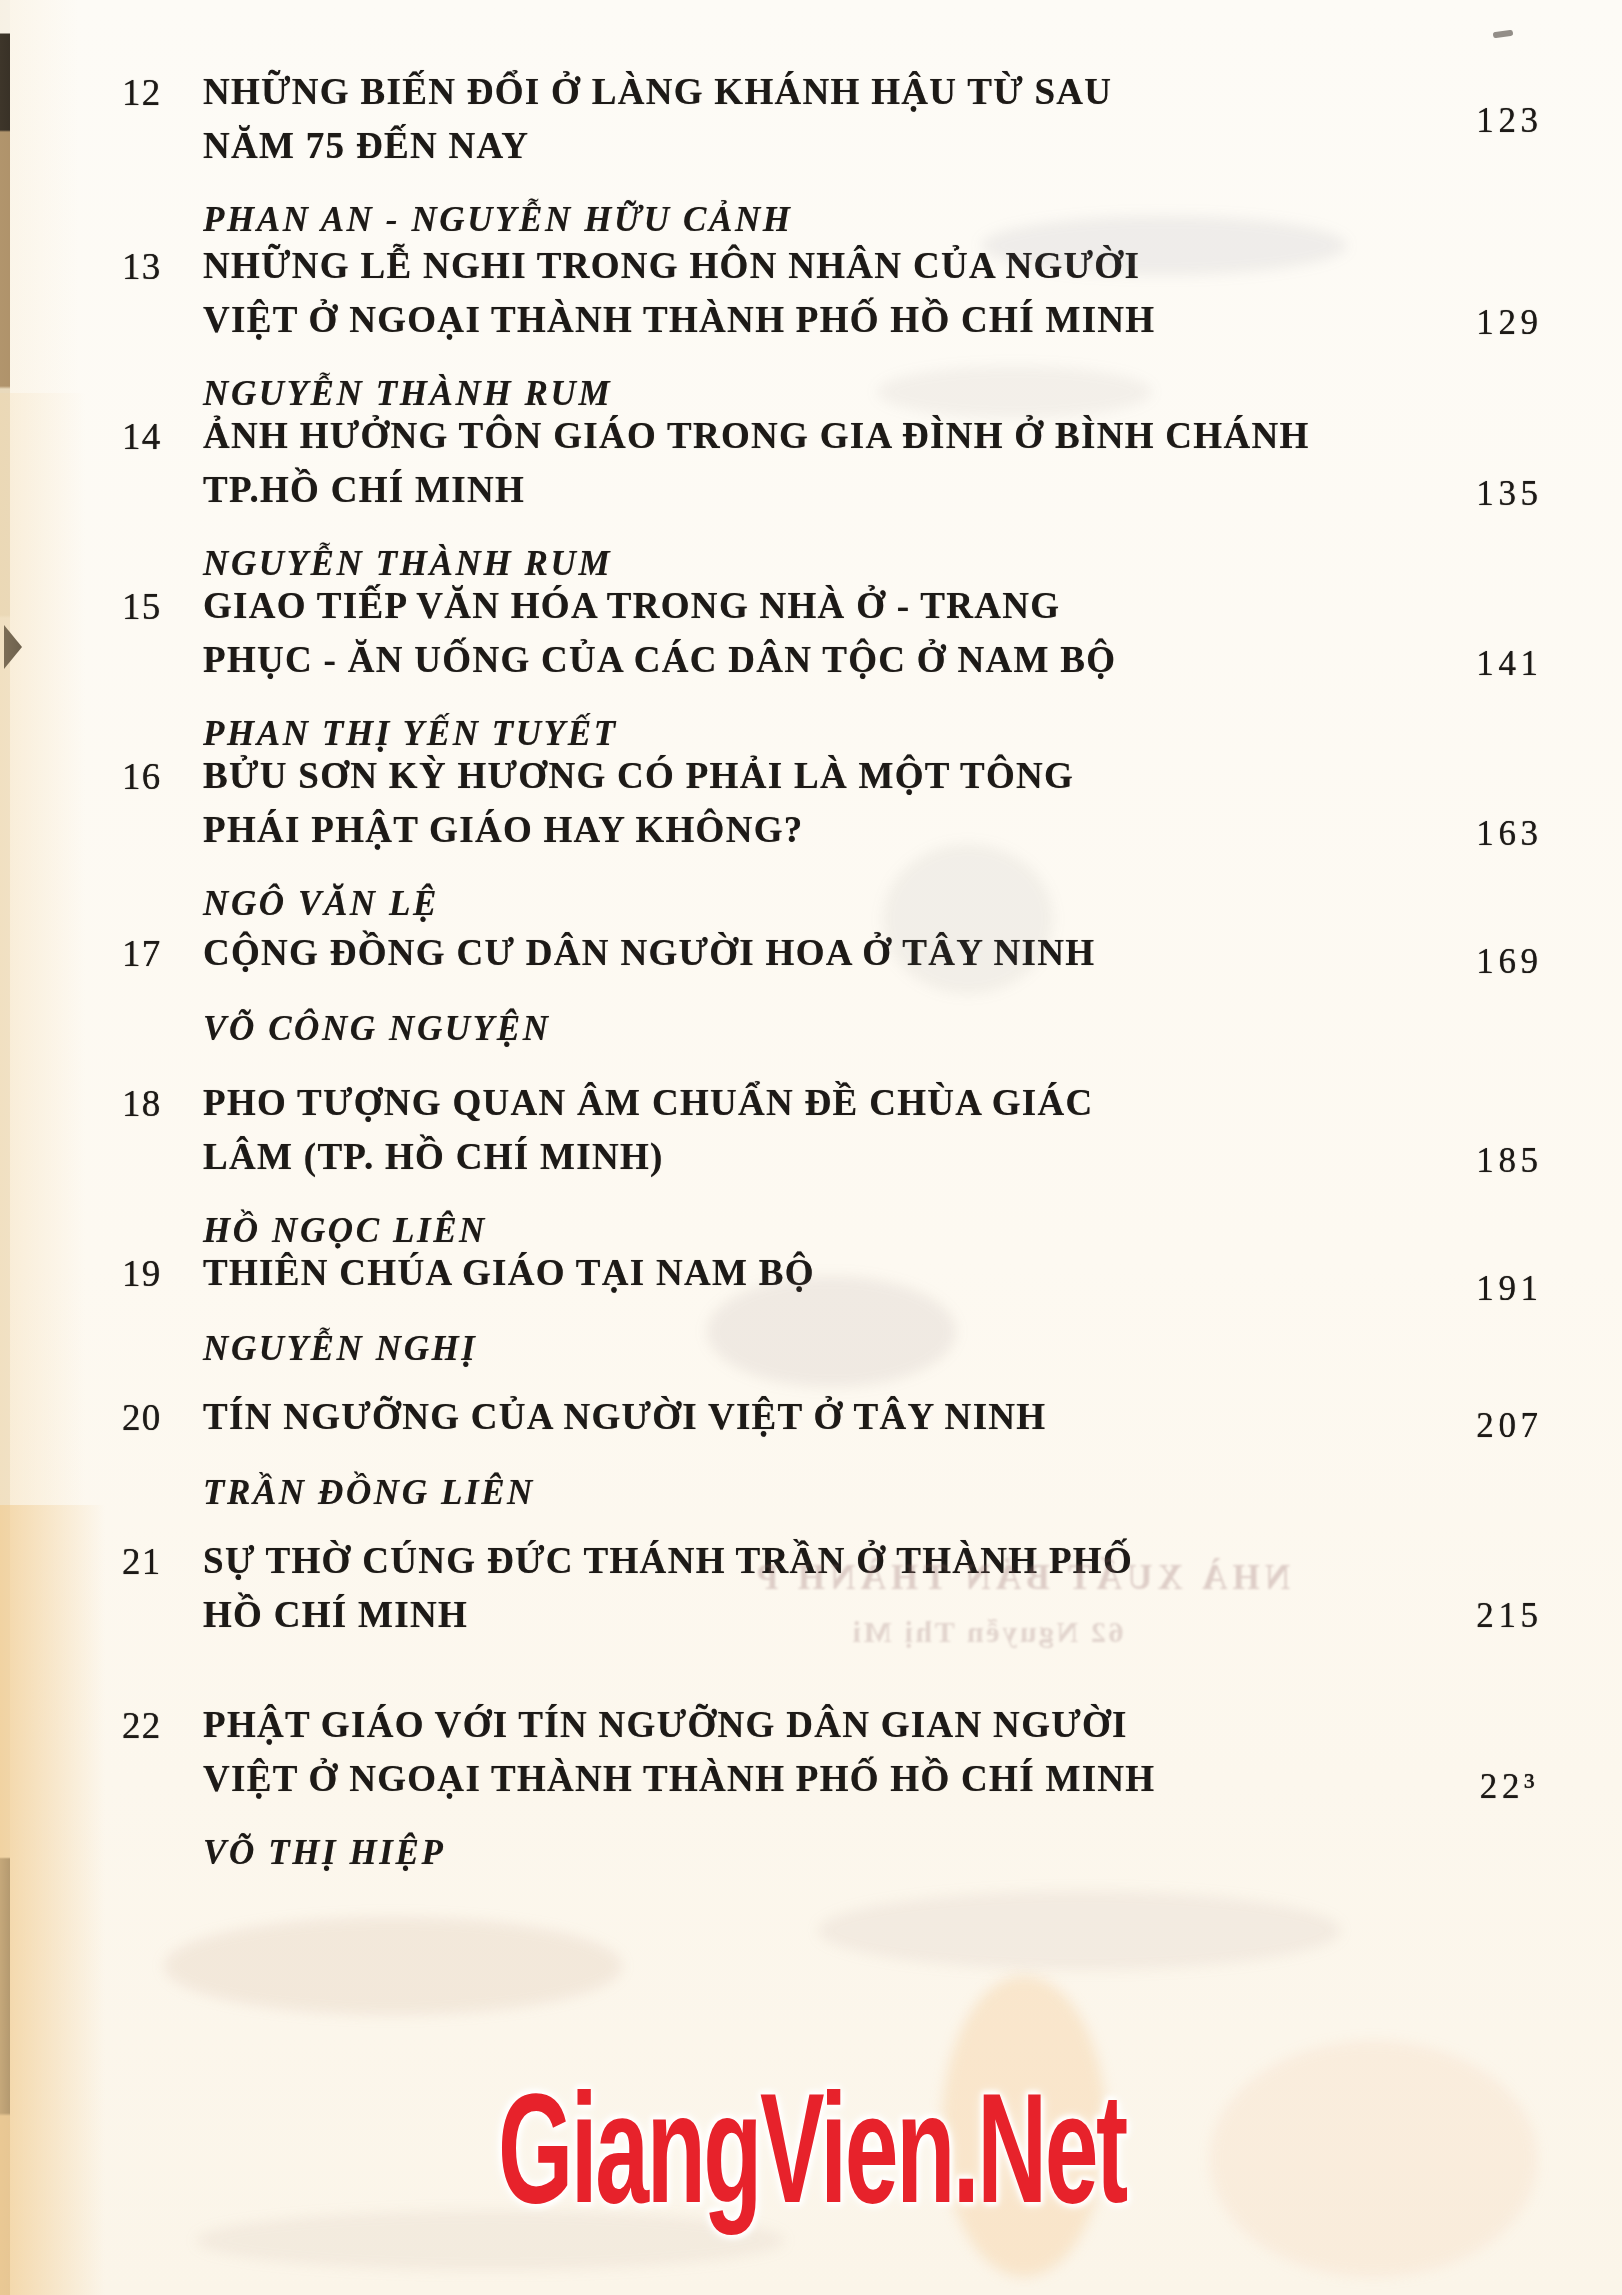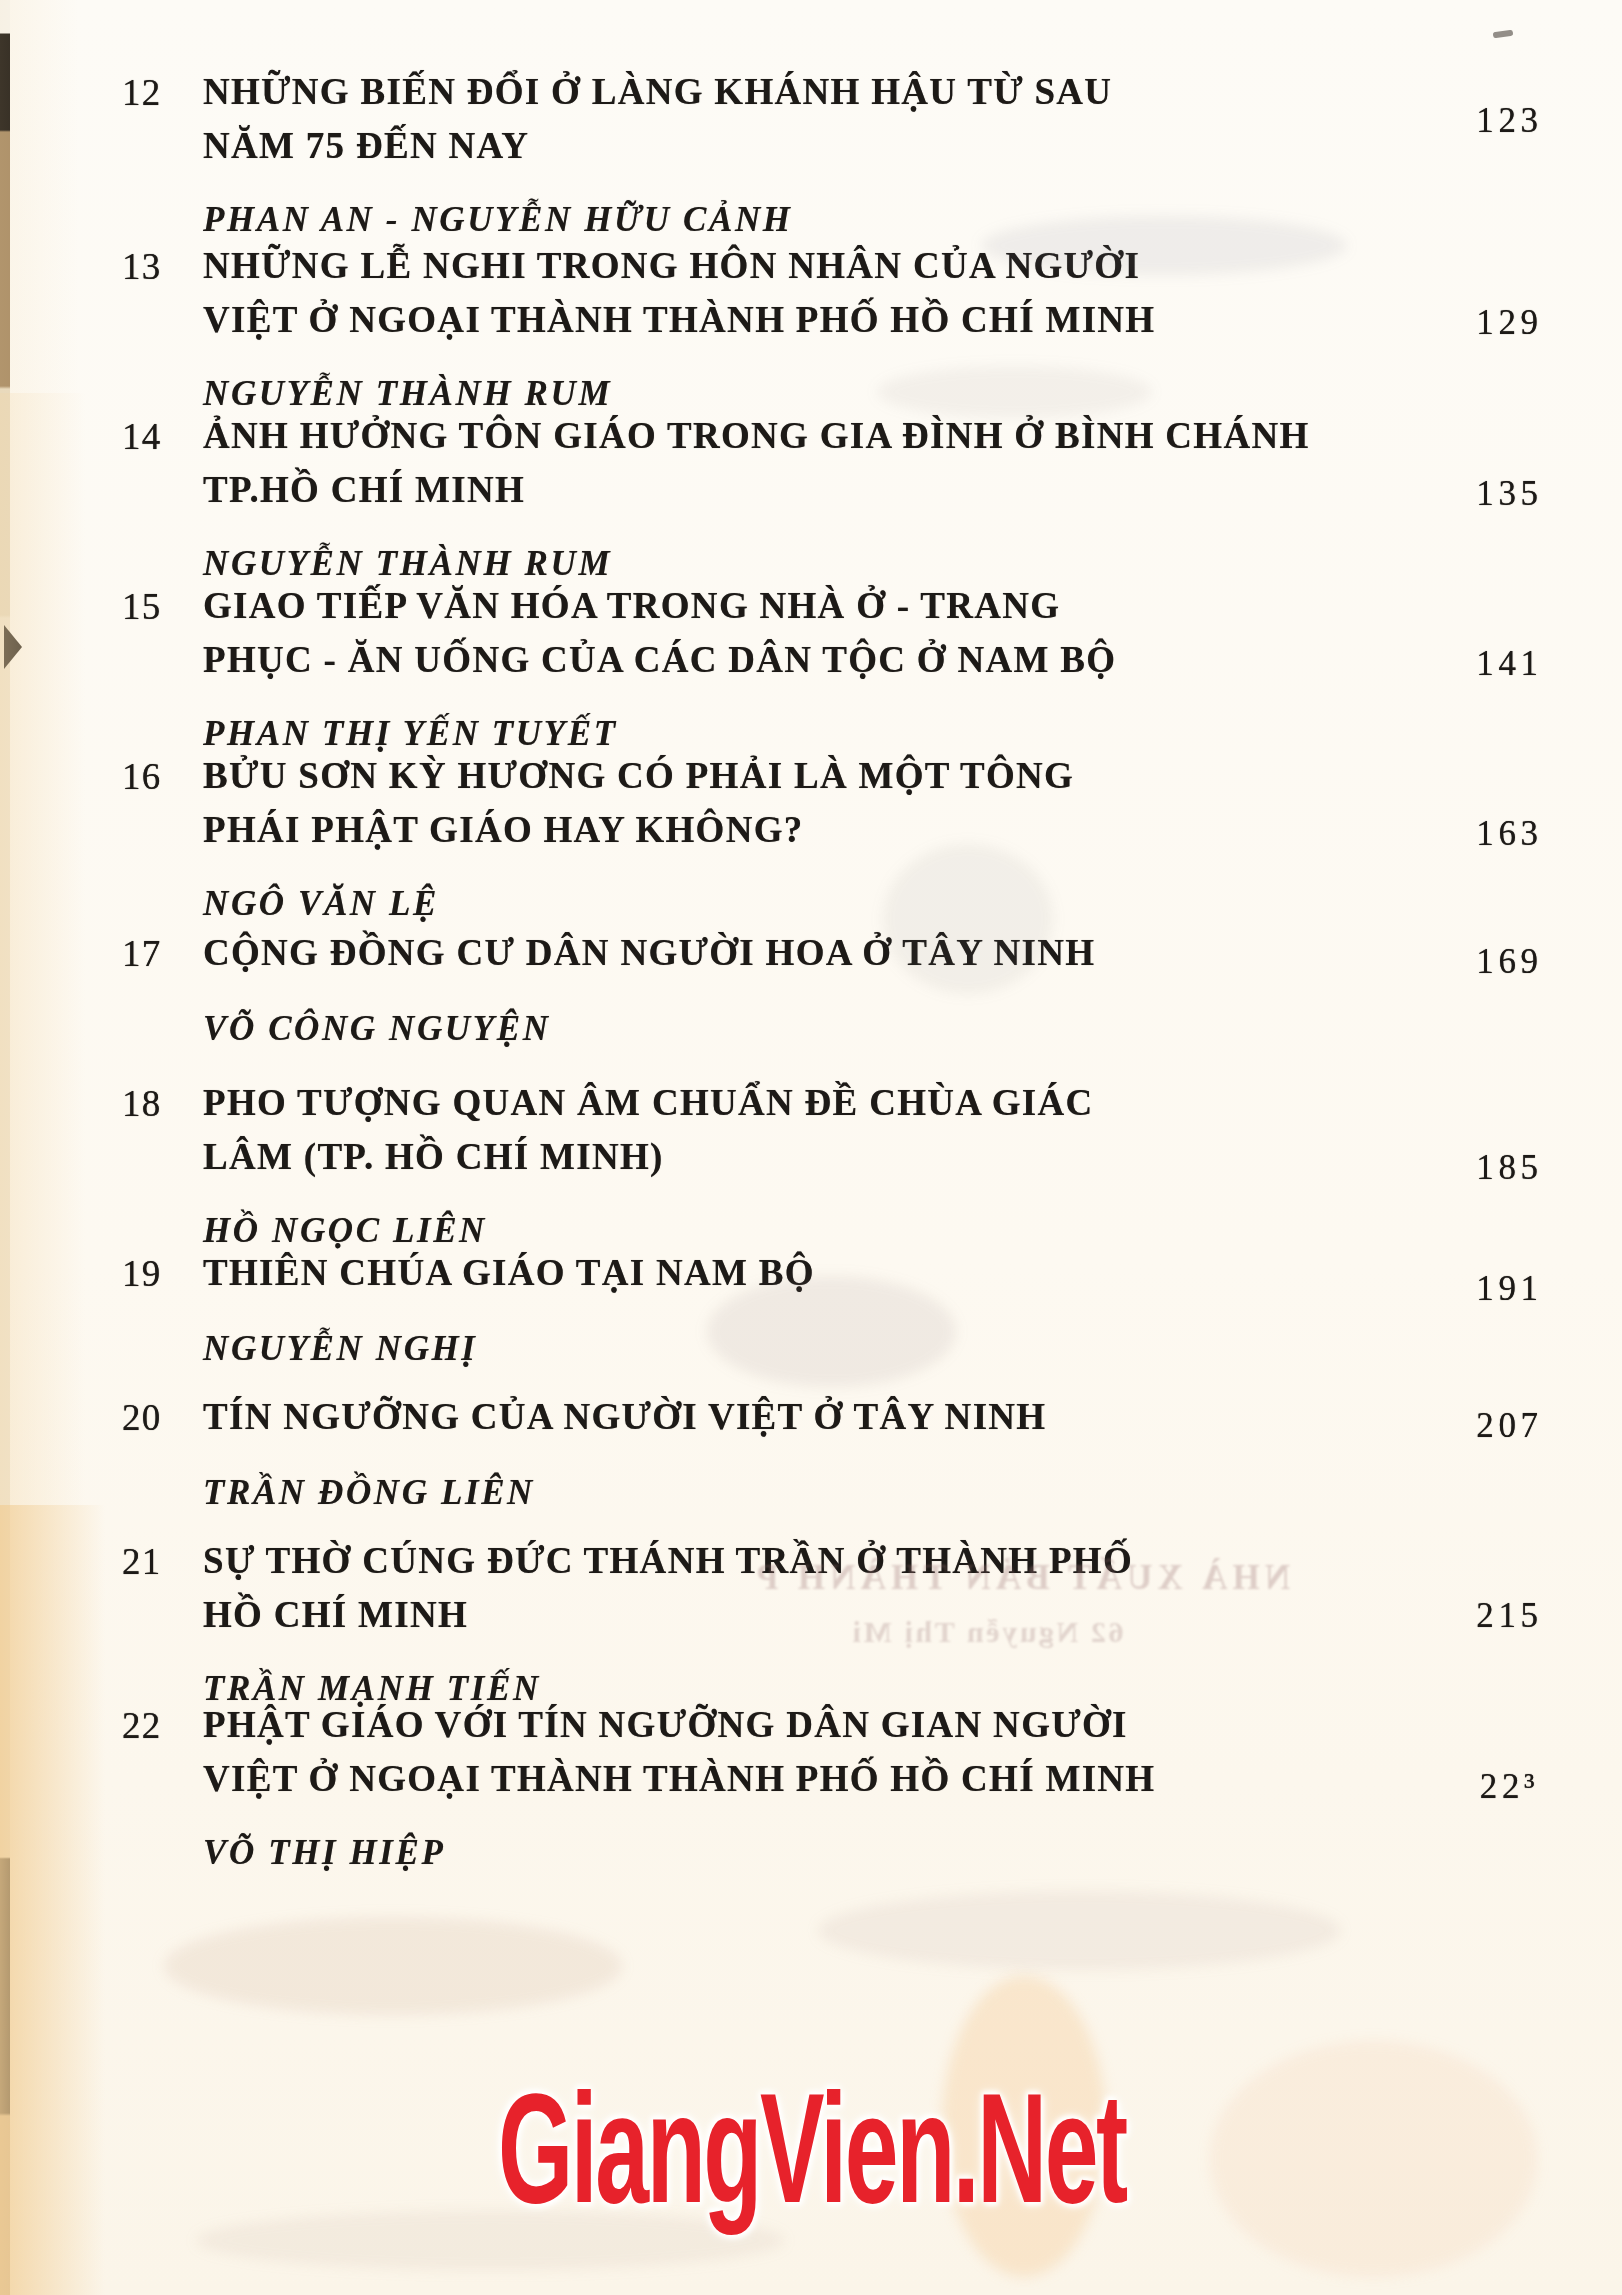--- a/index.html
+++ b/index.html
@@ -56,21 +56,21 @@
     letter-spacing:2.6px;text-shadow:0 0 0.7px rgba(25,22,18,.5);margin-top:20px;
   }
   .pg{
     position:absolute;left:1449px;width:121px;text-align:center;
     font-size:35px;line-height:39px;letter-spacing:4.6px;
     text-shadow:0 0 0.8px rgba(25,22,18,.85);
   }
   .e0{top:65px}.e1{top:239px}.e2{top:409px}.e3{top:579px}.e4{top:749px}
   .e5{top:926px}.e6{top:1076px}.e7{top:1246px}.e8{top:1390px}.e9{top:1534px}.e10{top:1698px}
   .e0 .pg{top:36px}.e1 .pg{top:64px}.e2 .pg{top:65px}.e3 .pg{top:65px}.e4 .pg{top:65px}
-  .e5 .pg{top:16.4px}.e6 .pg{top:72px}.e7 .pg{top:23px}.e8 .pg{top:16.4px}.e9 .pg{top:62px}.e10 .pg{top:69px}
+  .e5 .pg{top:16.4px}.e6 .pg{top:65px}.e7 .pg{top:23px}.e8 .pg{top:16.4px}.e9 .pg{top:62px}.e10 .pg{top:69px}
   .e5 .a,.e7 .a,.e8 .a{margin-top:21.6px}
   
   .ghost{
     position:absolute;white-space:nowrap;
     transform:scaleX(-1);
     font-family:"Liberation Serif", serif;
     filter:blur(1px);
   }
   .ghost.nxb{left:752px;top:1558px;font-size:35px;font-weight:700;letter-spacing:5.2px;color:rgba(158,118,118,.32);}
   .ghost.addr{left:850px;top:1615px;font-size:30px;font-weight:700;letter-spacing:2.6px;color:rgba(158,122,122,.28);}
@@ -194,21 +194,20 @@
         <div class="a">TRẦN ĐỒNG LIÊN</div>
       </div>
       <span class="pg">207</span>
     </div>
 
     <div class="entry e9">
       <span class="num">21</span>
       <div class="body">
         <div class="t">SỰ THỜ CÚNG ĐỨC THÁNH TRẦN Ở THÀNH PHỐ</div>
         <div class="t">HỒ CHÍ MINH</div>
-        <div class="a">TRẦN MẠNH TIẾN</div>
       </div>
       <span class="pg">215</span>
     </div>
 
     <div class="entry e10">
       <span class="num">22</span>
       <div class="body">
         <div class="t">PHẬT GIÁO VỚI TÍN NGƯỠNG DÂN GIAN NGƯỜI</div>
         <div class="t">VIỆT Ở NGOẠI THÀNH THÀNH PHỐ HỒ CHÍ MINH</div>
         <div class="a">VÕ THỊ HIỆP</div>

